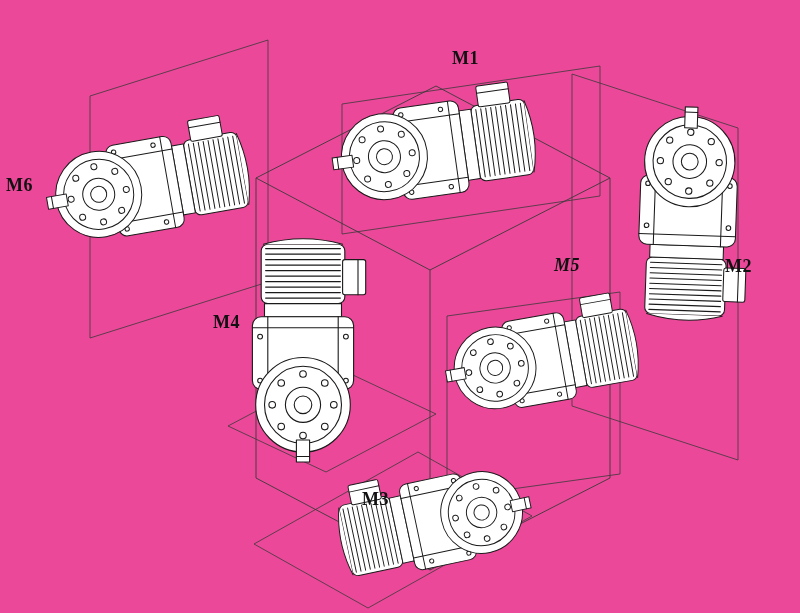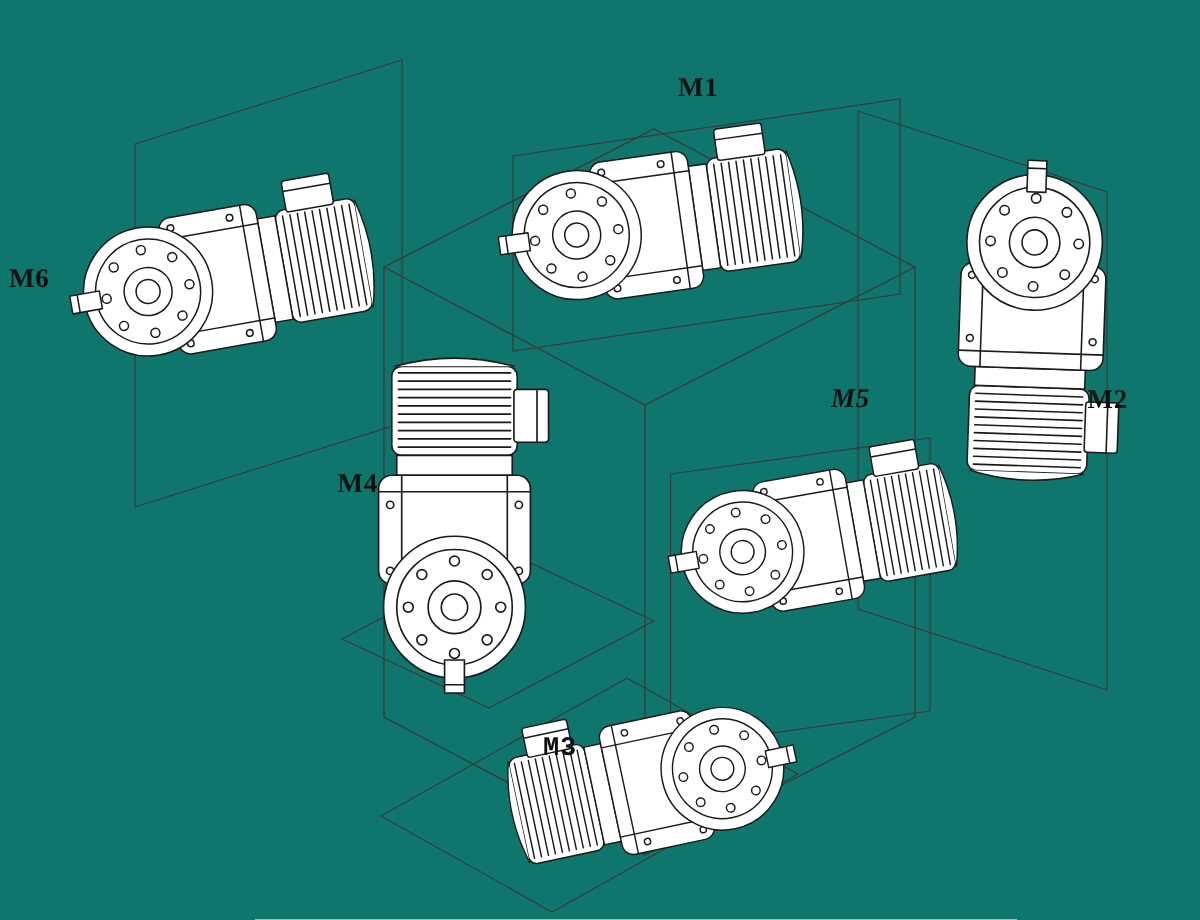--- a/index.html
+++ b/index.html
@@ -1,35 +1,35 @@
 <!DOCTYPE html>
 <html><head>
 <meta charset="utf-8">
 <style>
   html,body{margin:0;padding:0;background:#ffffff;}
   .stage{
     position:relative;
     width:800px;height:613px;
-    background:#0f766e;
+    background:#ec4899;
     font-family:"Liberation Serif", serif;
     overflow:hidden;
   }
   .stage svg{position:absolute;left:0;top:0;}
   .pos-label{
     position:absolute;
     font-weight:700;
     font-size:18px;
     color:#111;
     letter-spacing:0.5px;
     user-select:none;
   }
   #lbl-m1{left:452px;top:48px;}
   #lbl-m2{left:725px;top:256px;}
-  #lbl-m3{left:362px;top:489px;font-family:Liberation Mono, monospace;}
-  #lbl-m4{left:225px;top:312px;}
+  #lbl-m3{left:362px;top:489px;}
+  #lbl-m4{left:213px;top:312px;}
   #lbl-m5{left:554px;top:255px;font-style:italic;}
   #lbl-m6{left:6px;top:175px;}
 </style>
 </head>
 <body>
 
 <div class="stage">
 
   <svg width="800" height="613" viewBox="0 0 800 613">
     <defs>

